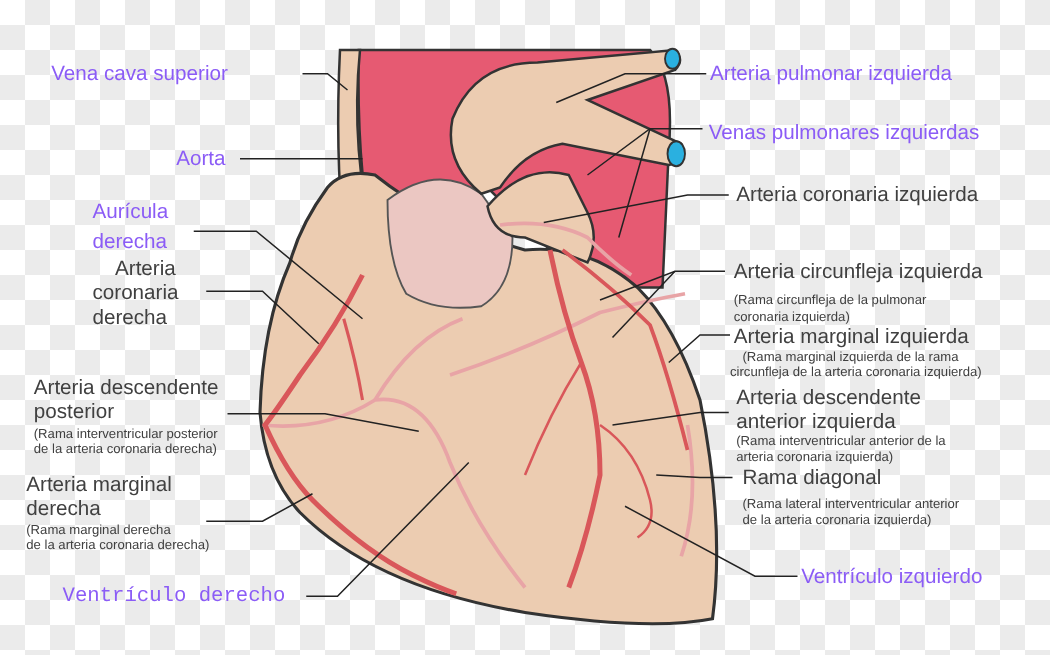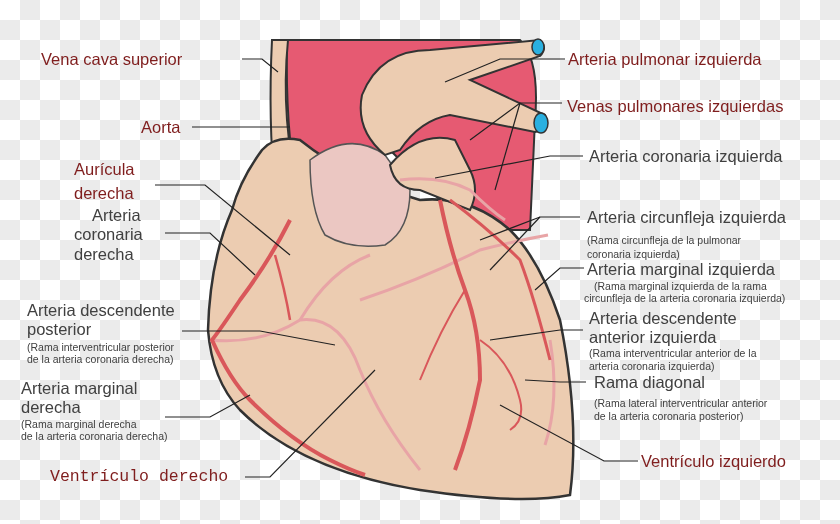--- a/index.html
+++ b/index.html
@@ -8,21 +8,21 @@
     background-color: #ffffff;
     background-image:
       linear-gradient(45deg, transparent 0, transparent 0),
       conic-gradient(#ebebeb 0 25%, #ffffff 0 50%, #ebebeb 0 75%, #ffffff 0);
     background-size: 40px 40px;
     background-position: 0 0;
     font-family: "Liberation Sans", sans-serif;
   }
   #diagram { position: absolute; left: 0; top: 0; width: 840px; height: 524px; }
   .lbl { position: absolute; white-space: nowrap; line-height: 1.12; }
-  .blue { color: #7f1d1d; }
+  .blue { color: #8b5cf6; }
   .red { color: #404040; }
   .big { font-size: 16.5px; }
   .small { font-size: 10.5px; line-height: 1.18; }
 </style>
 </head>
 <body>
 
 <svg id="diagram" viewBox="0 0 840 524" xmlns="http://www.w3.org/2000/svg">
 
   <path d="M287,40 L520,40 Q540,60 535,120 L530,230 L470,230 L390,150 L330,175 L300,200 Q285,140 287,40 Z" fill="#e65a72" stroke="#333" stroke-width="2"></path>
@@ -109,15 +109,15 @@
 <div class="lbl red small" style="left:594px;top:280px;">(Rama marginal izquierda de la rama</div>
 <div class="lbl red small" style="left:584px;top:292px;">circunfleja de la arteria coronaria izquierda)</div>
 
 <div class="lbl red big" style="left:589px;top:309px;">Arteria descendente</div>
 <div class="lbl red big" style="left:589px;top:328px;">anterior izquierda</div>
 <div class="lbl red small" style="left:589px;top:347px;">(Rama interventricular anterior de la</div>
 <div class="lbl red small" style="left:589px;top:360px;">arteria coronaria izquierda)</div>
 
 <div class="lbl red big" style="left:594px;top:373px;">Rama diagonal</div>
 <div class="lbl red small" style="left:594px;top:397px;">(Rama lateral interventricular anterior</div>
-<div class="lbl red small" style="left:594px;top:410px;">de la arteria coronaria posterior)</div>
+<div class="lbl red small" style="left:594px;top:410px;">de la arteria coronaria izquierda)</div>
 
 <div class="lbl blue big" style="left:641px;top:452px;">Ventrículo izquierdo</div>
 
 </body></html>

